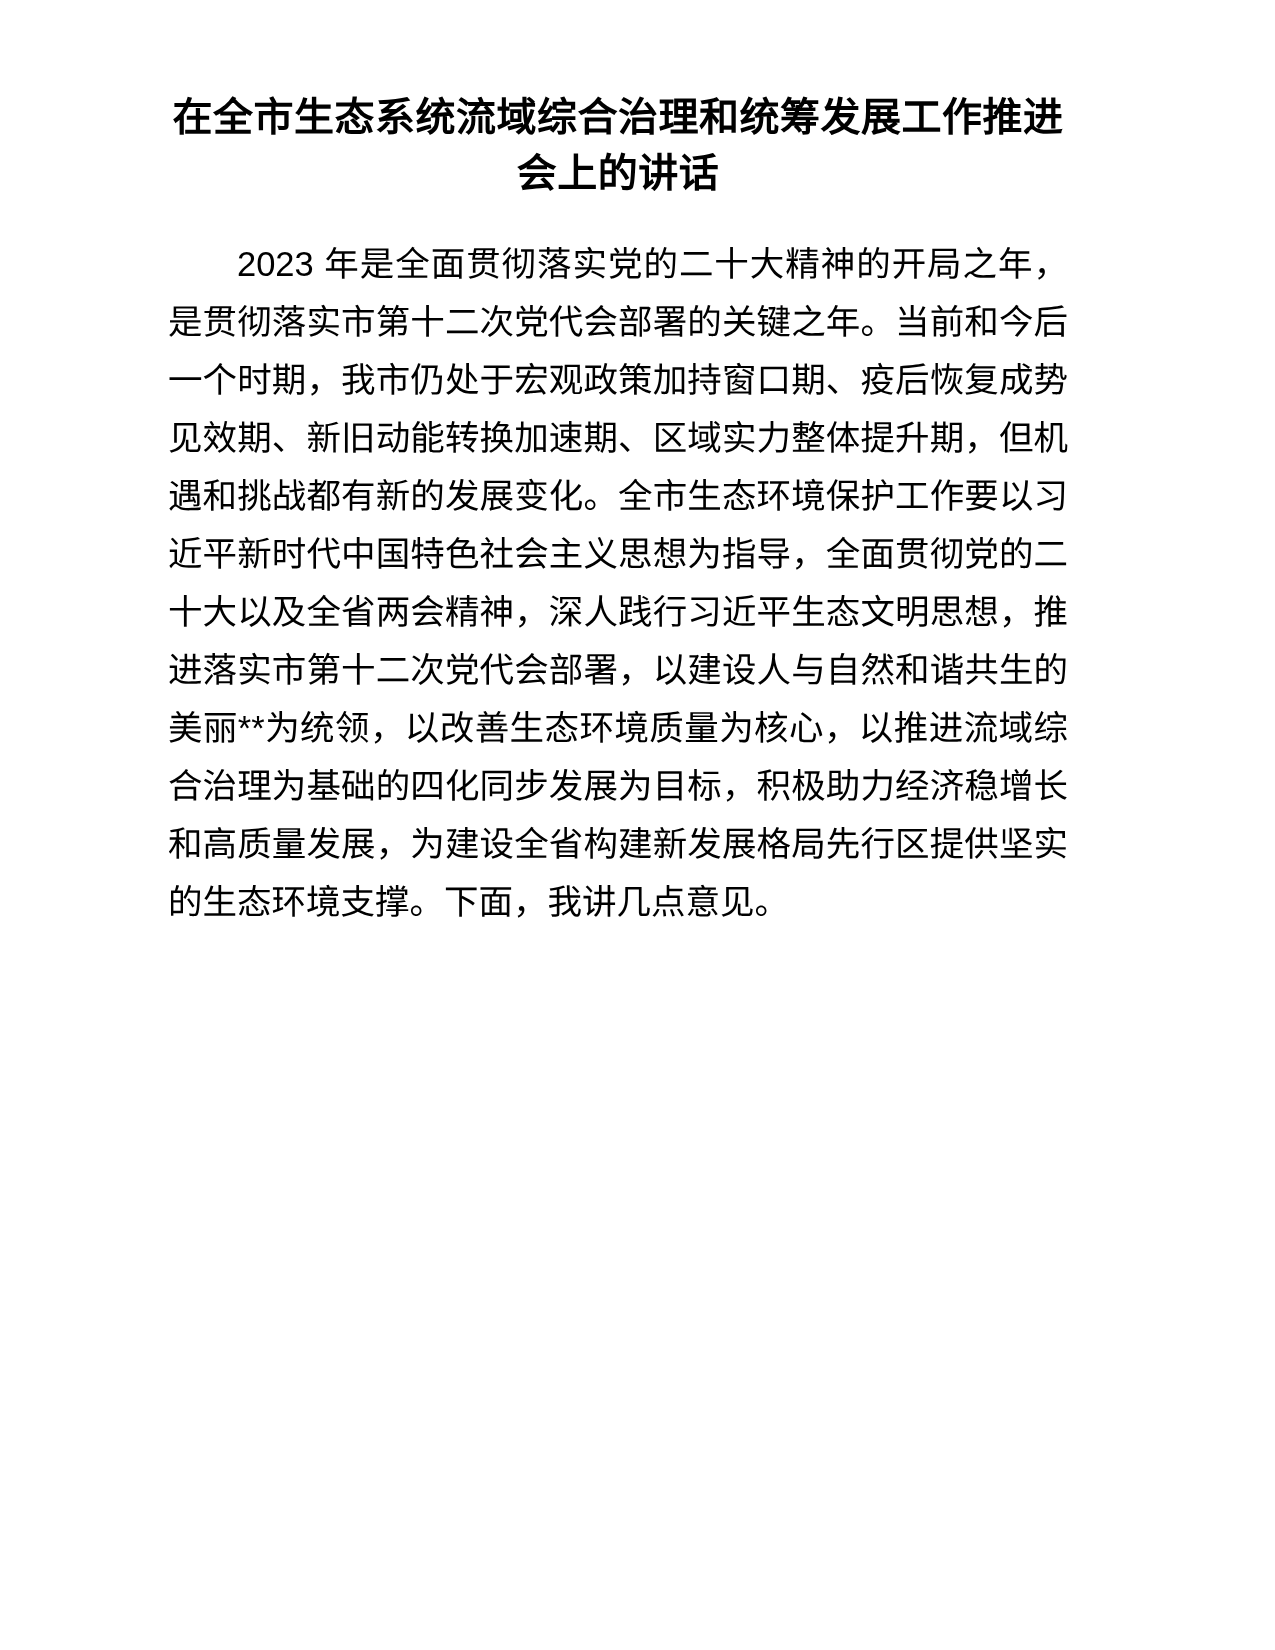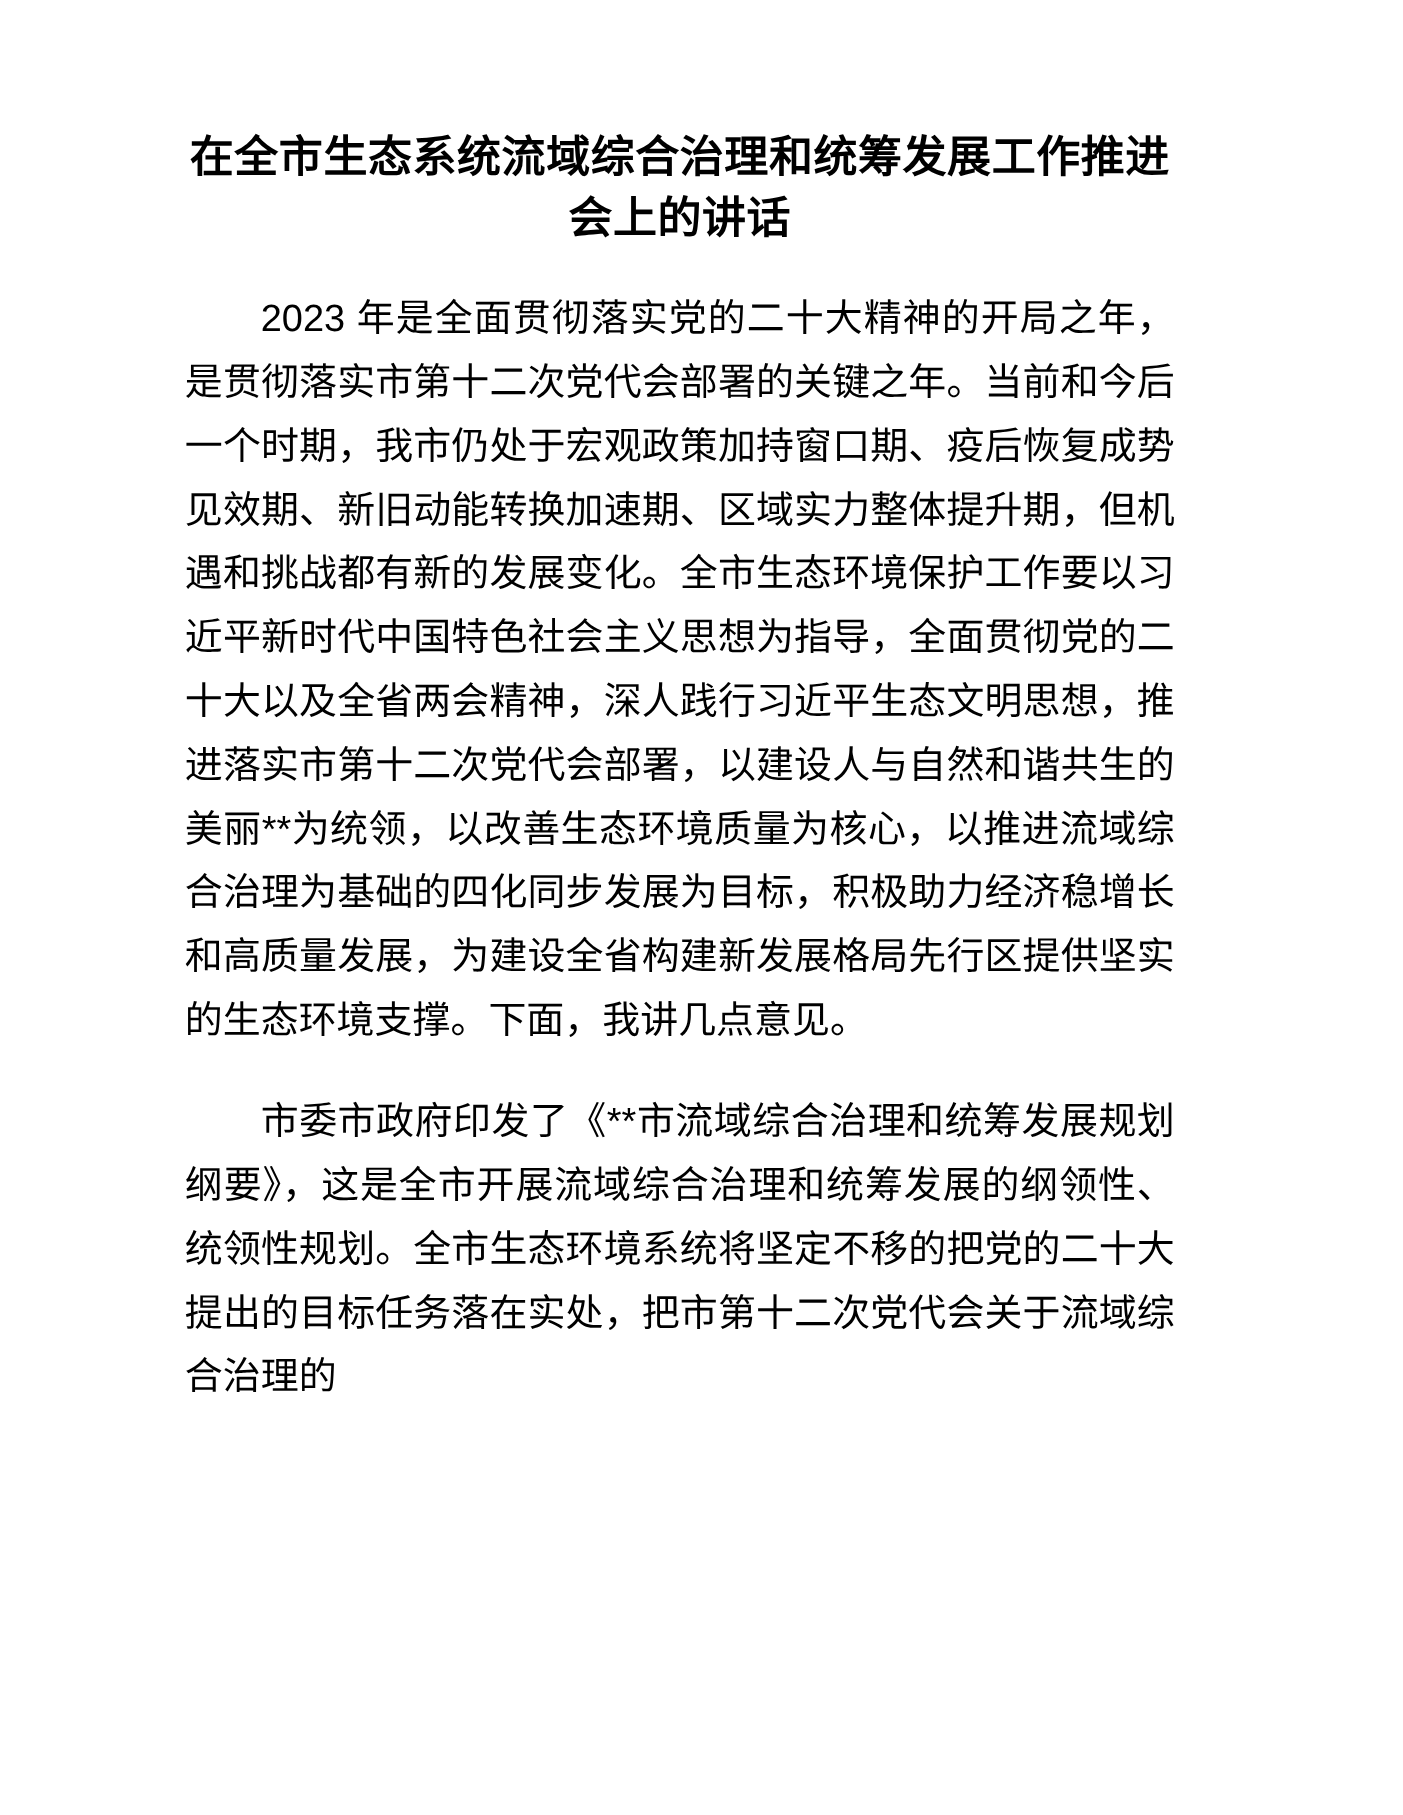--- a/index.html
+++ b/index.html
@@ -28,21 +28,21 @@
 
   
   .doc-title {
     font-family: "Liberation Sans", "DejaVu Sans", sans-serif;
     font-weight: bold;
     font-size: 40px;
     line-height: 56px;
     text-align: center;
     color: #000000;
     margin: 0;
-    padding-top: 115px;
+    padding-top: 89px;
     letter-spacing: 0.5px;
     white-space: pre-line;
   }
 
   
   .para {
     font-family: "Liberation Sans", "DejaVu Sans", sans-serif;
     font-weight: normal;
     font-size: 34.5px;
     line-height: 58px;
@@ -92,16 +92,15 @@
 
     <div class="gap-salutation"></div>
 
     <p class="para indent">2023 年是全面贯彻落实党的二十大精神的开局之年，是贯彻落实市第十二次党代会部署的关键之年。当前和今后一个时期，我市仍处于宏观政策加持窗口期、疫后恢复成势见效期、新旧动能转换加速期、区域实力整体提升期，但机遇和挑战都有新的发展变化。全市生态环境保护工作要以习近平新时代中国特色社会主义思想为指导，全面贯彻党的二十大以及全省两会精神，深人践行习近平生态文明思想，推进落实市第十二次党代会部署，以建设人与自然和谐共生的美丽**为统领，以改善生态环境质量为核心，以推进流域综合治理为基础的四化同步发展为目标，积极助力经济稳增长和高质量发展，为建设全省构建新发展格局先行区提供坚实的生态环境支撑。下面，我讲几点意见。</p>
 
     <div class="gap-heading"></div>
 
 
     <div class="gap-after-head"></div>
 
-    <p class="para indent">市委市政府印发了《**市流域综合治理和统筹发展规划纲要》，这是全市开展流域综合治理和统筹发展的纲领性、统领性规划。全市生态环境系统将坚定不移的把党的二十大提出的目标任务落在实处，把市第十二次党代会关于流域综合治理的</p>
 
   </div>
 </div>
 
 </body></html>

